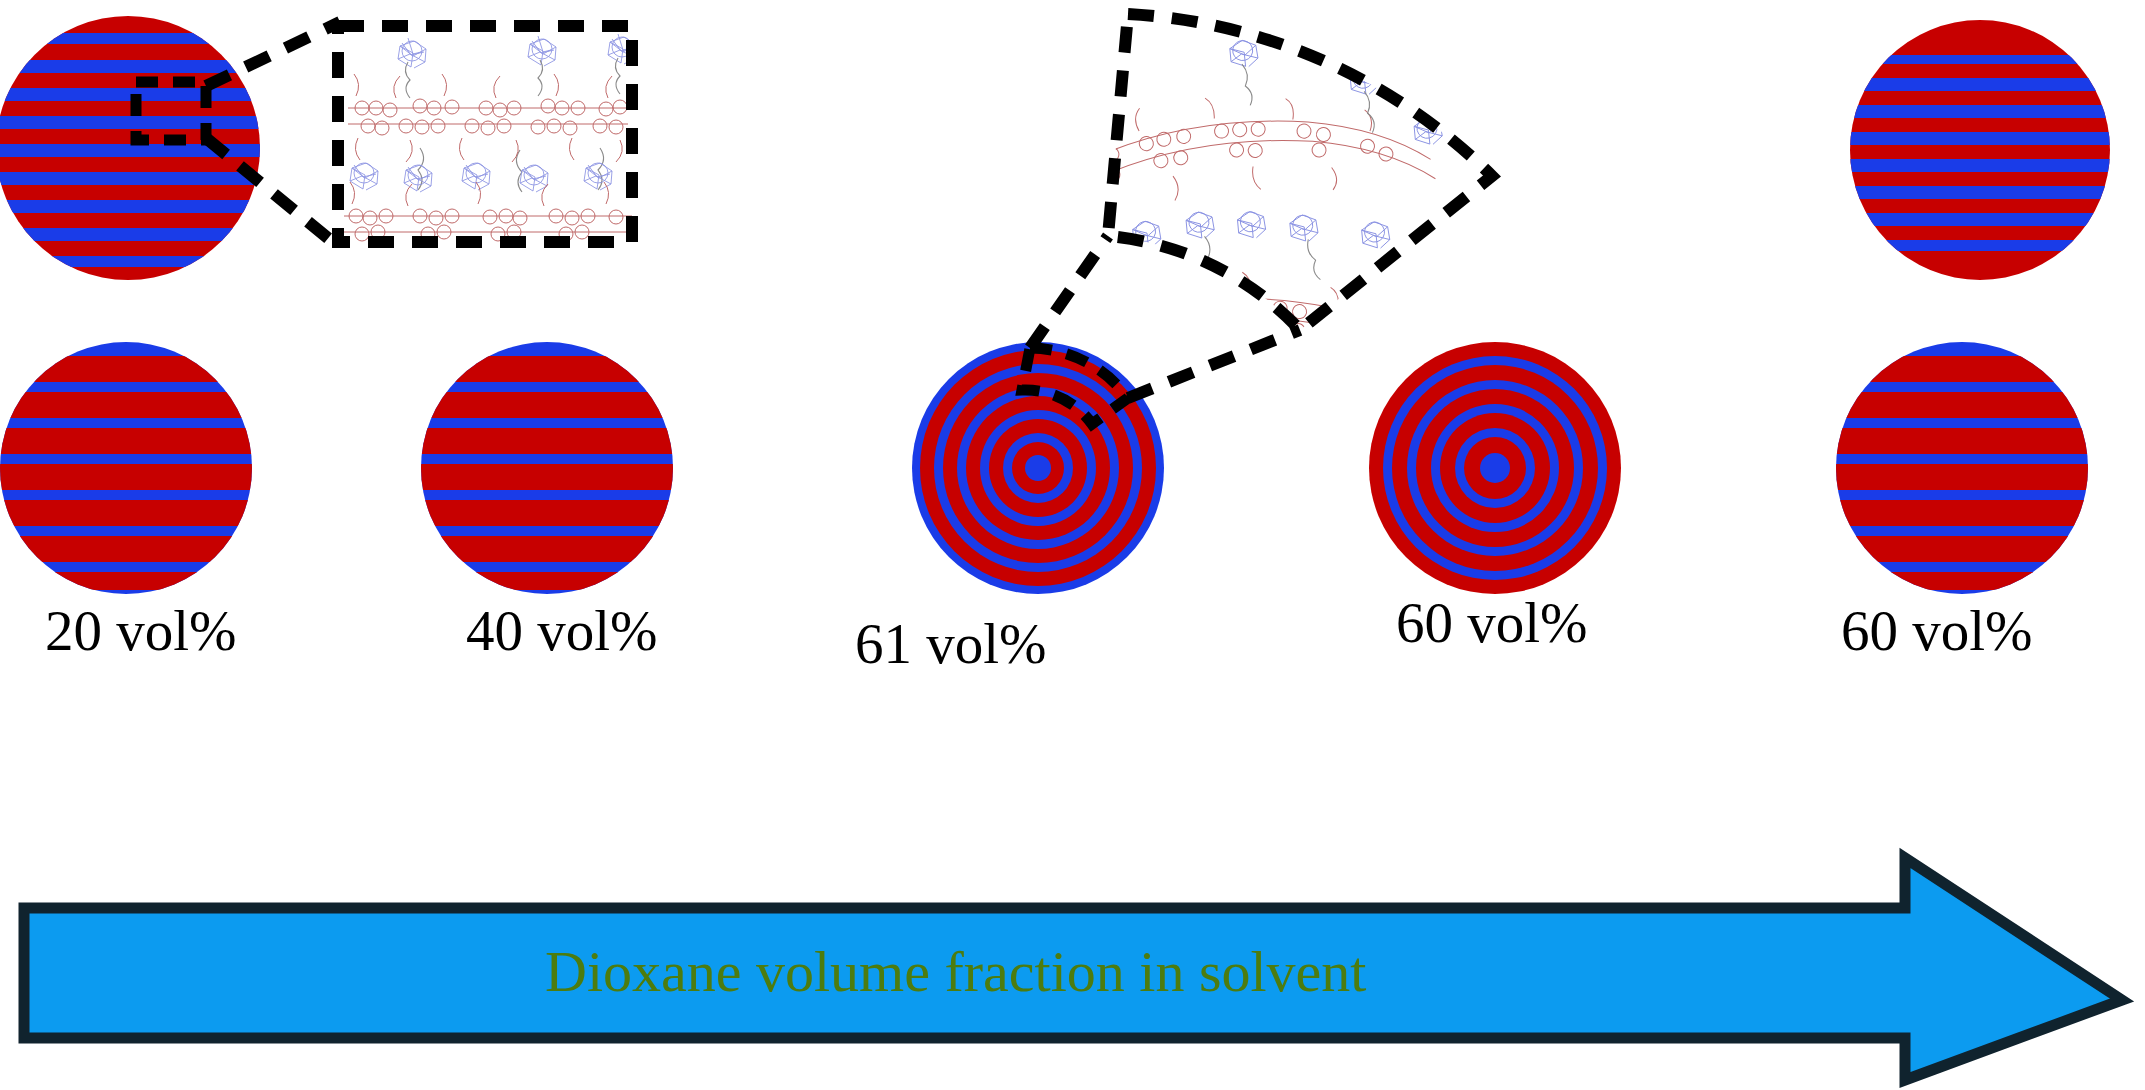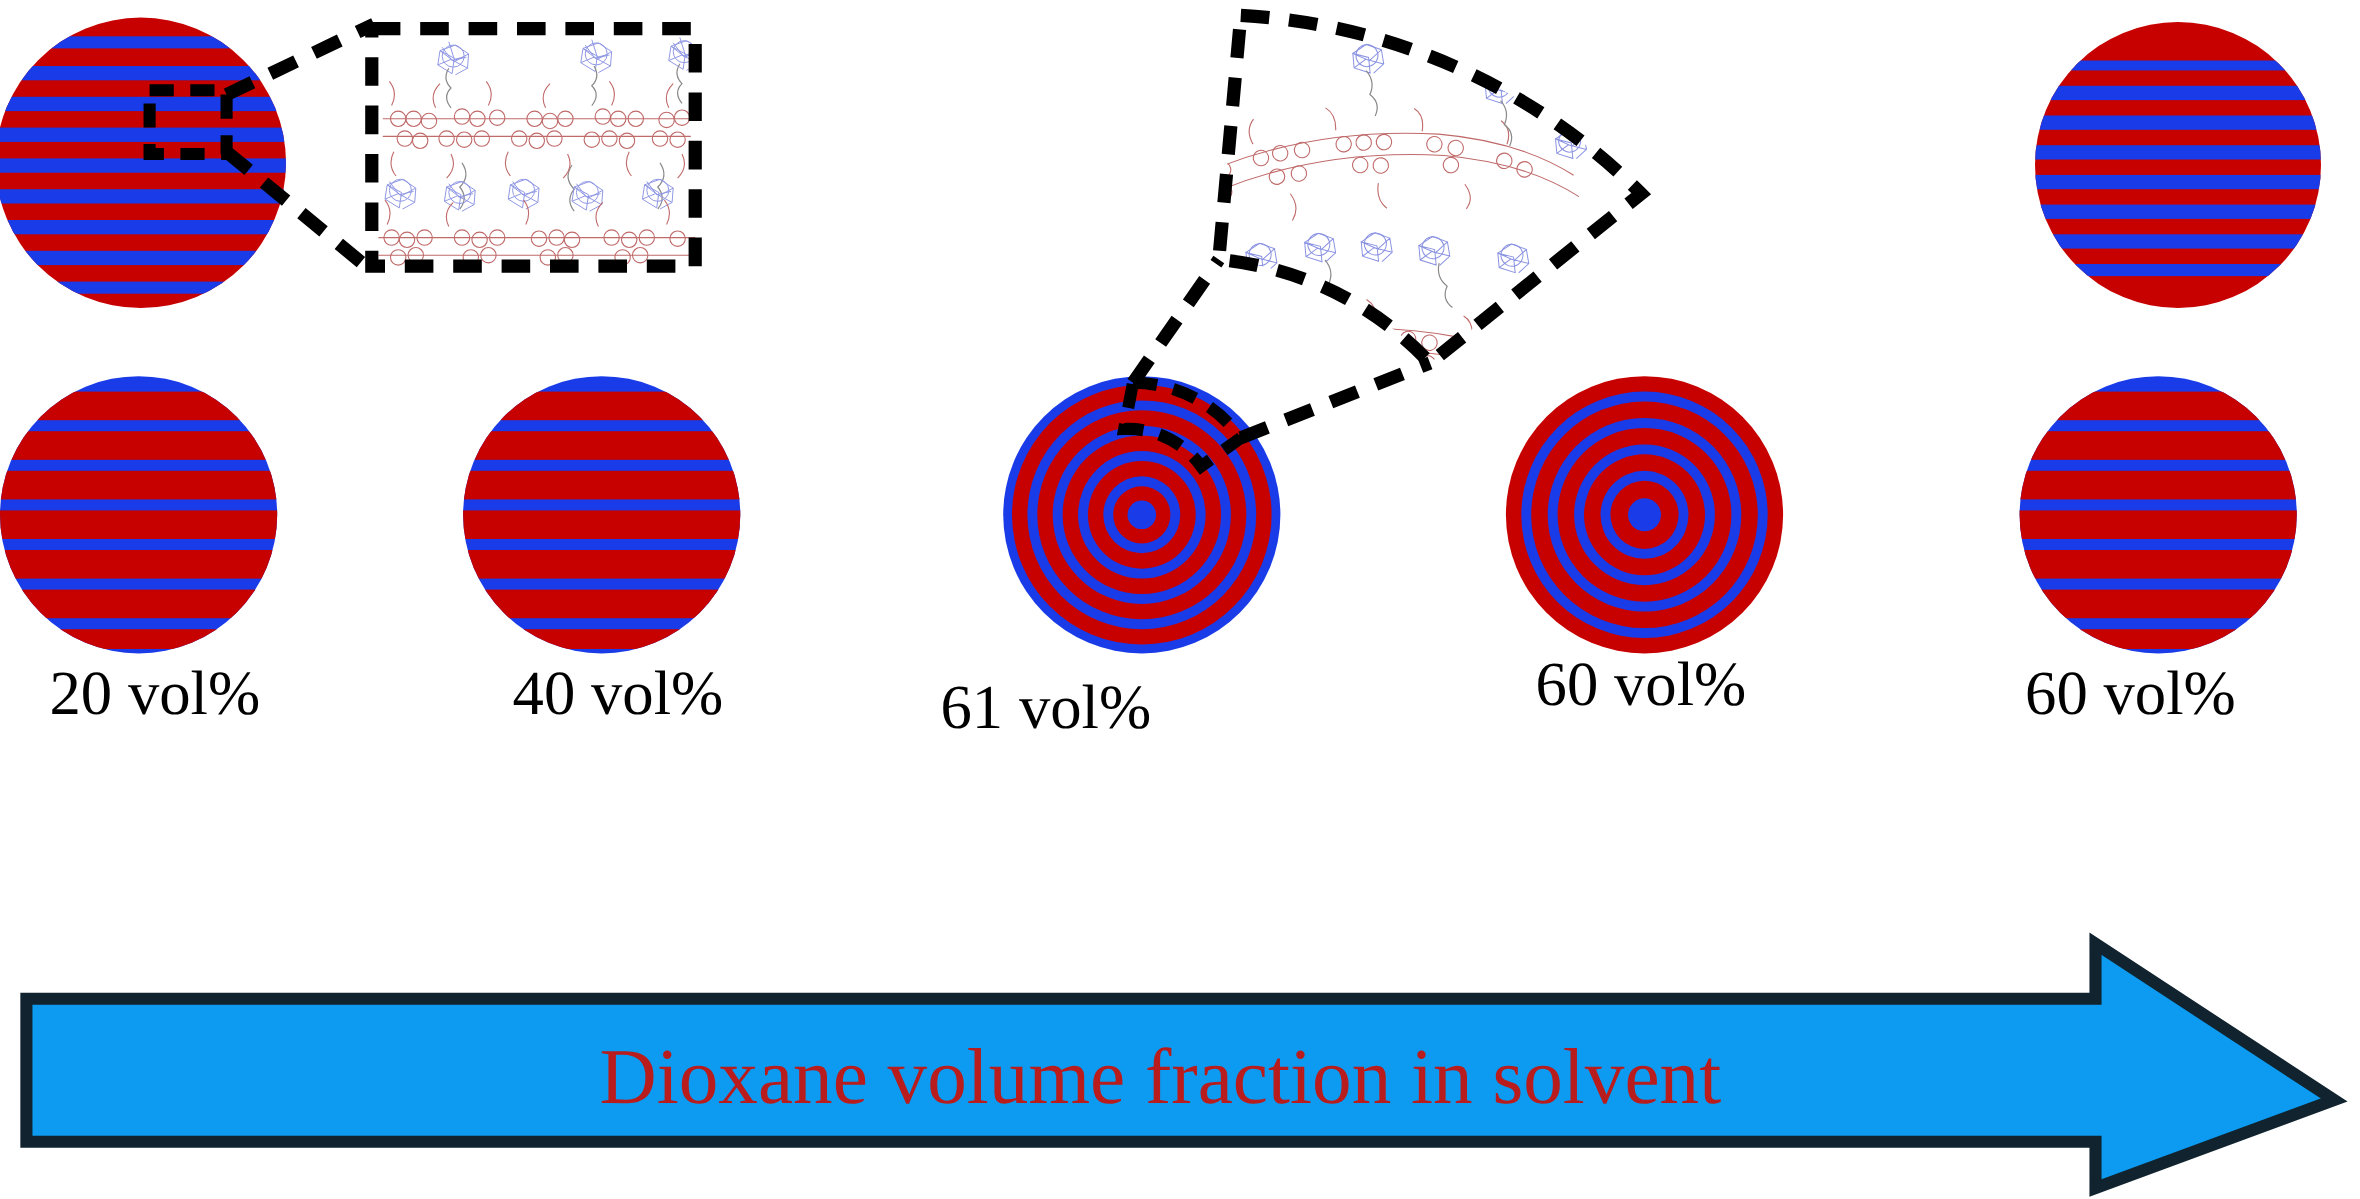--- a/index.html
+++ b/index.html
@@ -17,22 +17,22 @@
     position:absolute;
     font-family:"Liberation Serif", serif;
     font-size:57px;
     color:#000000;
     white-space:nowrap;
     letter-spacing:0px;
   }
   .arrow-text{
     position:absolute;
     font-family:"Liberation Serif", serif;
-    font-size:72px;
-    color:#b91c1c;
+    font-size:58px;
+    color:#4d7c0f;
     white-space:nowrap;
   }
 </style>
 </head>
 <body>
 
 <div id="stage">
 
   <svg class="layer" viewBox="0 0 2145 1090">
     <defs>

